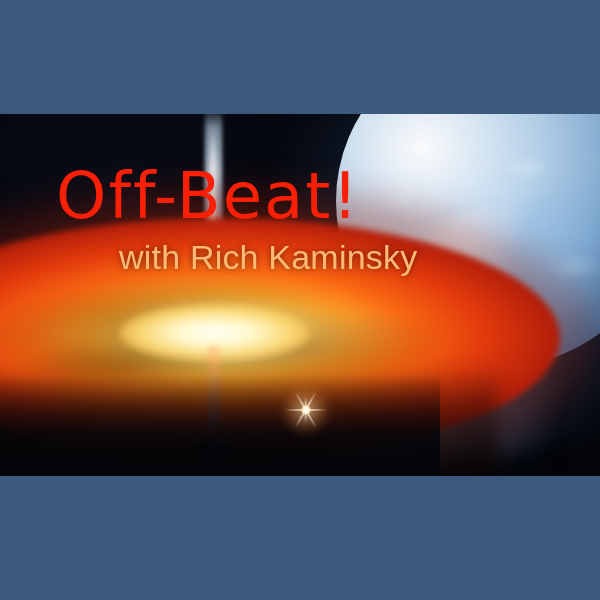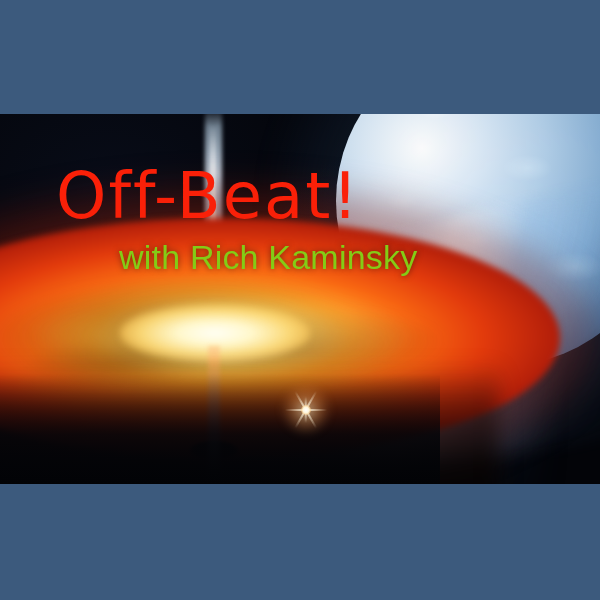--- a/index.html
+++ b/index.html
@@ -8,21 +8,21 @@
     width: 600px;
     height: 600px;
     overflow: hidden;
     background: #3c5a7d;
     font-family: "Liberation Sans", sans-serif;
   }
 
   #podcast-artwork {
     position: relative;
     width: 600px;
-    height: 600px;
+    height: 476px;
     background: #3c5a7d;
     overflow: hidden;
     text-decoration: underline;
   }
 
   
   .letterbox {
     position: absolute;
     left: 0;
     width: 600px;
@@ -383,21 +383,21 @@
   #show-host {
     position: absolute;
     left: 119px;
     top: 238px;
     margin: 0;
     font-family: "Liberation Sans", sans-serif;
     font-size: 34px;
     line-height: 38px;
     font-weight: 400;
     letter-spacing: 0.2px;
-    color: #84cc16;
+    color: #fdba74;
     white-space: nowrap;
     text-shadow: 0 0 6px rgba(0,0,0,0.55);
   }
 </style>
 </head>
 <body>
 
 <div id="podcast-artwork">
 
   <div class="letterbox top"></div>

